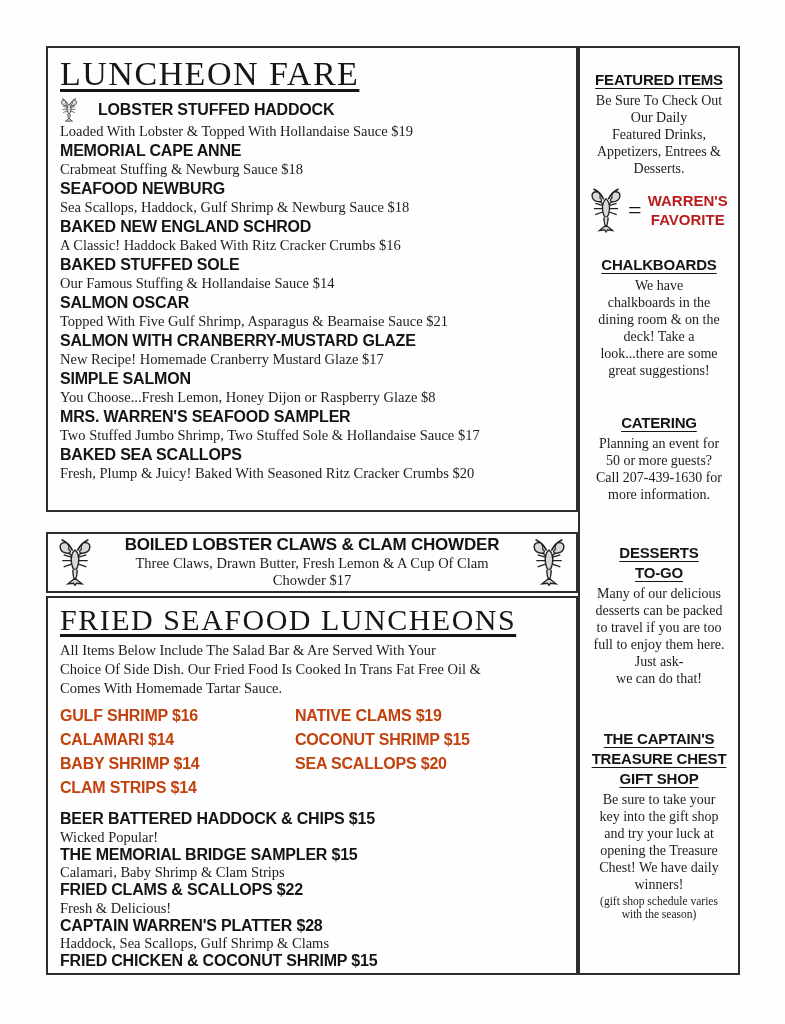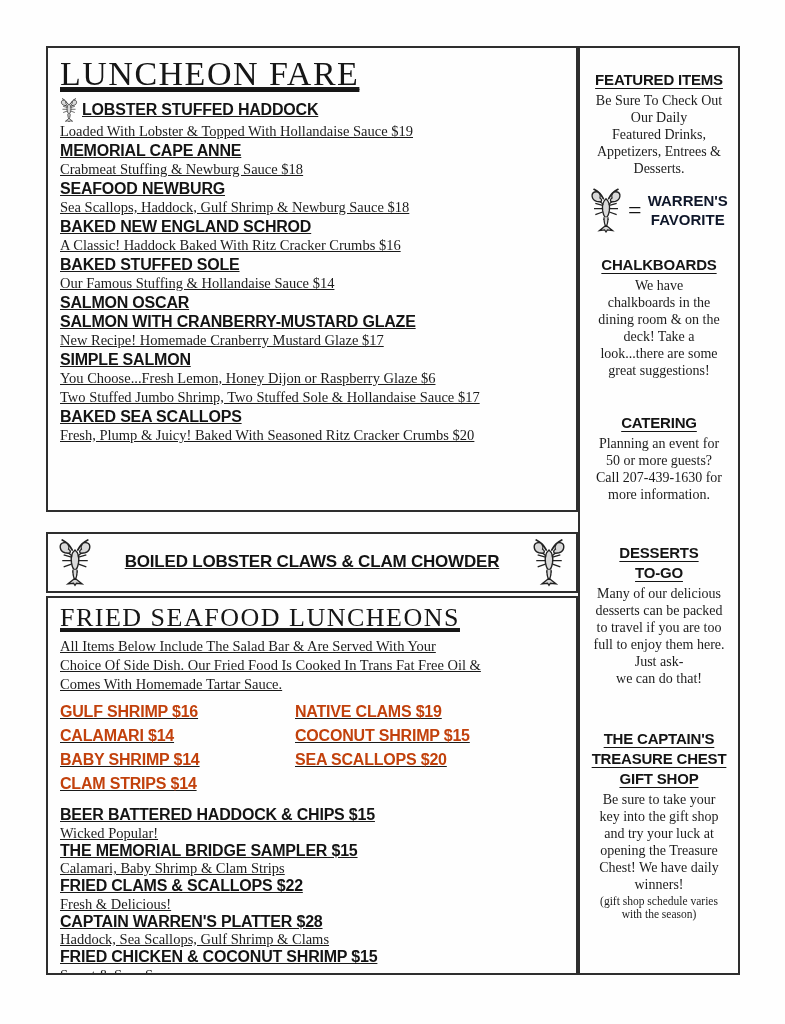--- a/index.html
+++ b/index.html
@@ -7,21 +7,21 @@
     position:relative;
     width:785px;height:1024px;
     background:#fefefe;
     box-sizing:border-box;
     padding:46px 45px 49px 46px;
     font-family:"Liberation Serif", serif;
     color:#1a1a1a;
     overflow:hidden;
   }
   .cols{display:flex;height:929px;}
-  .left-col{width:532px;display:flex;flex-direction:column;box-sizing:border-box;text-decoration:underline;}
+  .left-col{width:532px;display:flex;flex-direction:column;box-sizing:border-box;}
   .right-col{
     width:162px;box-sizing:border-box;
     border:2px solid #2e2e2e;margin-left:0px;
     text-align:center;
     padding:10px 6px 8px 6px;
     overflow:hidden;
   }
   .box{border:2px solid #2e2e2e;box-sizing:border-box;background:#fefefe;}
   .luncheon-box{height:474px;padding:8px 12px 0 12px;overflow:hidden;}
   .band{
@@ -34,33 +34,33 @@
   .big-title{
     font-family:"Liberation Serif", serif;
     font-size:34px;line-height:1.05;
     letter-spacing:1.5px;
     text-decoration:underline;
     text-underline-offset:4px;
     color:#161616;
     margin:0 0 6px 0;
     font-weight:400;
   }
-  .fried-title{font-size:26px;}
+  .fried-title{font-size:30px;}
   .intro{
     font-size:14.5px;line-height:19px;
     white-space:pre-line;
     color:#1c1c1c;
     margin:0 0 6px 0;
   }
   .menu-item{margin:0;}
   .item-name{
     font-family:"Liberation Sans", sans-serif;
     font-weight:700;font-size:16px;line-height:19px;
     letter-spacing:-0.2px;color:#141414;
-    display:flex;align-items:center;gap:4px;
+    display:flex;align-items:center;gap:20px;
   }
   .item-desc{
     font-size:14.5px;line-height:19px;color:#1c1c1c;
   }
   .fried-box .item-name{line-height:18.5px;}
   .fried-box .item-desc{line-height:17px;}
 
   .price-grid{
     display:grid;grid-template-columns:235px auto;
     margin:2px 0 10px 0;
@@ -91,21 +91,21 @@
   }
   .side-note{
     font-size:11.5px;line-height:13px;white-space:pre-line;color:#1c1c1c;
     margin-top:2px;
   }
   .sec-featured{margin-top:12px;}
   .sec-legend{margin-top:10px;display:flex;align-items:center;justify-content:center;gap:6px;}
   .legend-eq{font-size:24px;font-family:"Liberation Serif",serif;color:#141414;}
   .legend-label{
     font-family:"Liberation Sans", sans-serif;font-weight:700;
-    font-size:15px;line-height:19px;white-space:pre-line;color:#0f172a;text-align:center;
+    font-size:15px;line-height:19px;white-space:pre-line;color:#b91c1c;text-align:center;
   }
   .sec-chalkboards{margin-top:22px;}
   .sec-catering{margin-top:34px;}
   .sec-desserts{margin-top:40px;}
   .sec-gift{margin-top:42px;}
 
   .lobster{display:inline-block;}
   .lobster svg{display:block;}
 </style>
 </head>
@@ -169,34 +169,38 @@
         <div class="menu-item">
           <div class="item-name">
               <span>BAKED STUFFED SOLE</span>
             </div>
           <div class="item-desc">Our Famous Stuffing &amp; Hollandaise Sauce  $14</div>
         </div>
         <div class="menu-item">
           <div class="item-name">
               <span>SALMON OSCAR</span>
             </div>
+          <div class="item-desc">Topped With Five Gulf Shrimp, Asparagus &amp; Bearnaise Sauce  $21</div>
         </div>
         <div class="menu-item">
           <div class="item-name">
               <span>SALMON WITH CRANBERRY-MUSTARD GLAZE</span>
             </div>
           <div class="item-desc">New Recipe!  Homemade Cranberry Mustard Glaze  $17</div>
         </div>
         <div class="menu-item">
           <div class="item-name">
               <span>SIMPLE SALMON</span>
             </div>
-          <div class="item-desc">You Choose...Fresh Lemon, Honey Dijon or Raspberry Glaze  $6</div>
-        </div>
-        <div class="menu-item">
+          <div class="item-desc">You Choose...Fresh Lemon, Honey Dijon or Raspberry Glaze  $8</div>
+        </div>
+        <div class="menu-item">
+          <div class="item-name">
+              <span>MRS. WARREN'S SEAFOOD SAMPLER</span>
+            </div>
           <div class="item-desc">Two Stuffed Jumbo Shrimp, Two Stuffed Sole &amp; Hollandaise Sauce  $17</div>
         </div>
         <div class="menu-item">
           <div class="item-name">
               <span>BAKED SEA SCALLOPS</span>
             </div>
           <div class="item-desc">Fresh, Plump &amp; Juicy! Baked With Seasoned Ritz Cracker Crumbs  $20</div>
         </div>
       </div>
 
@@ -218,20 +222,22 @@
               <path d="M20 47 H28 M21 51 H27"></path>
             </g>
             <g stroke="#222" stroke-width="1.8" fill="#d9d9d9">
               <path d="M21 44 C21 51 22 56 24 58 C26 56 27 51 27 44"></path>
               <path d="M24 56 L14 64 L22 63 L24 66 L26 63 L34 64 Z"></path>
             </g>
           </svg>
         </span>
         <div class="band-center">
           <div class="band-title">BOILED LOBSTER CLAWS &amp; CLAM CHOWDER</div>
+          <div class="band-desc">Three Claws, Drawn Butter, Fresh Lemon &amp; A Cup Of Clam
+Chowder  $17</div>
         </div>
         <span class="lobster">
           <svg width="34" height="50" viewBox="0 0 48 66">
             <g stroke="#222" stroke-width="2.5" fill="none" stroke-linecap="round">
               <path d="M20 16 C16 8 10 4 6 2"></path>
                 <path d="M28 16 C32 8 38 4 42 2"></path>
             </g>
             <g stroke="#222" stroke-width="2" fill="#d9d9d9">
               <path d="M10 20 C2 18 1 8 7 6 C13 4 17 10 15 15 C18 17 18 19 16 21 Z"></path>
               <path d="M38 20 C46 18 47 8 41 6 C35 4 31 10 33 15 C30 17 30 19 32 21 Z"></path>

